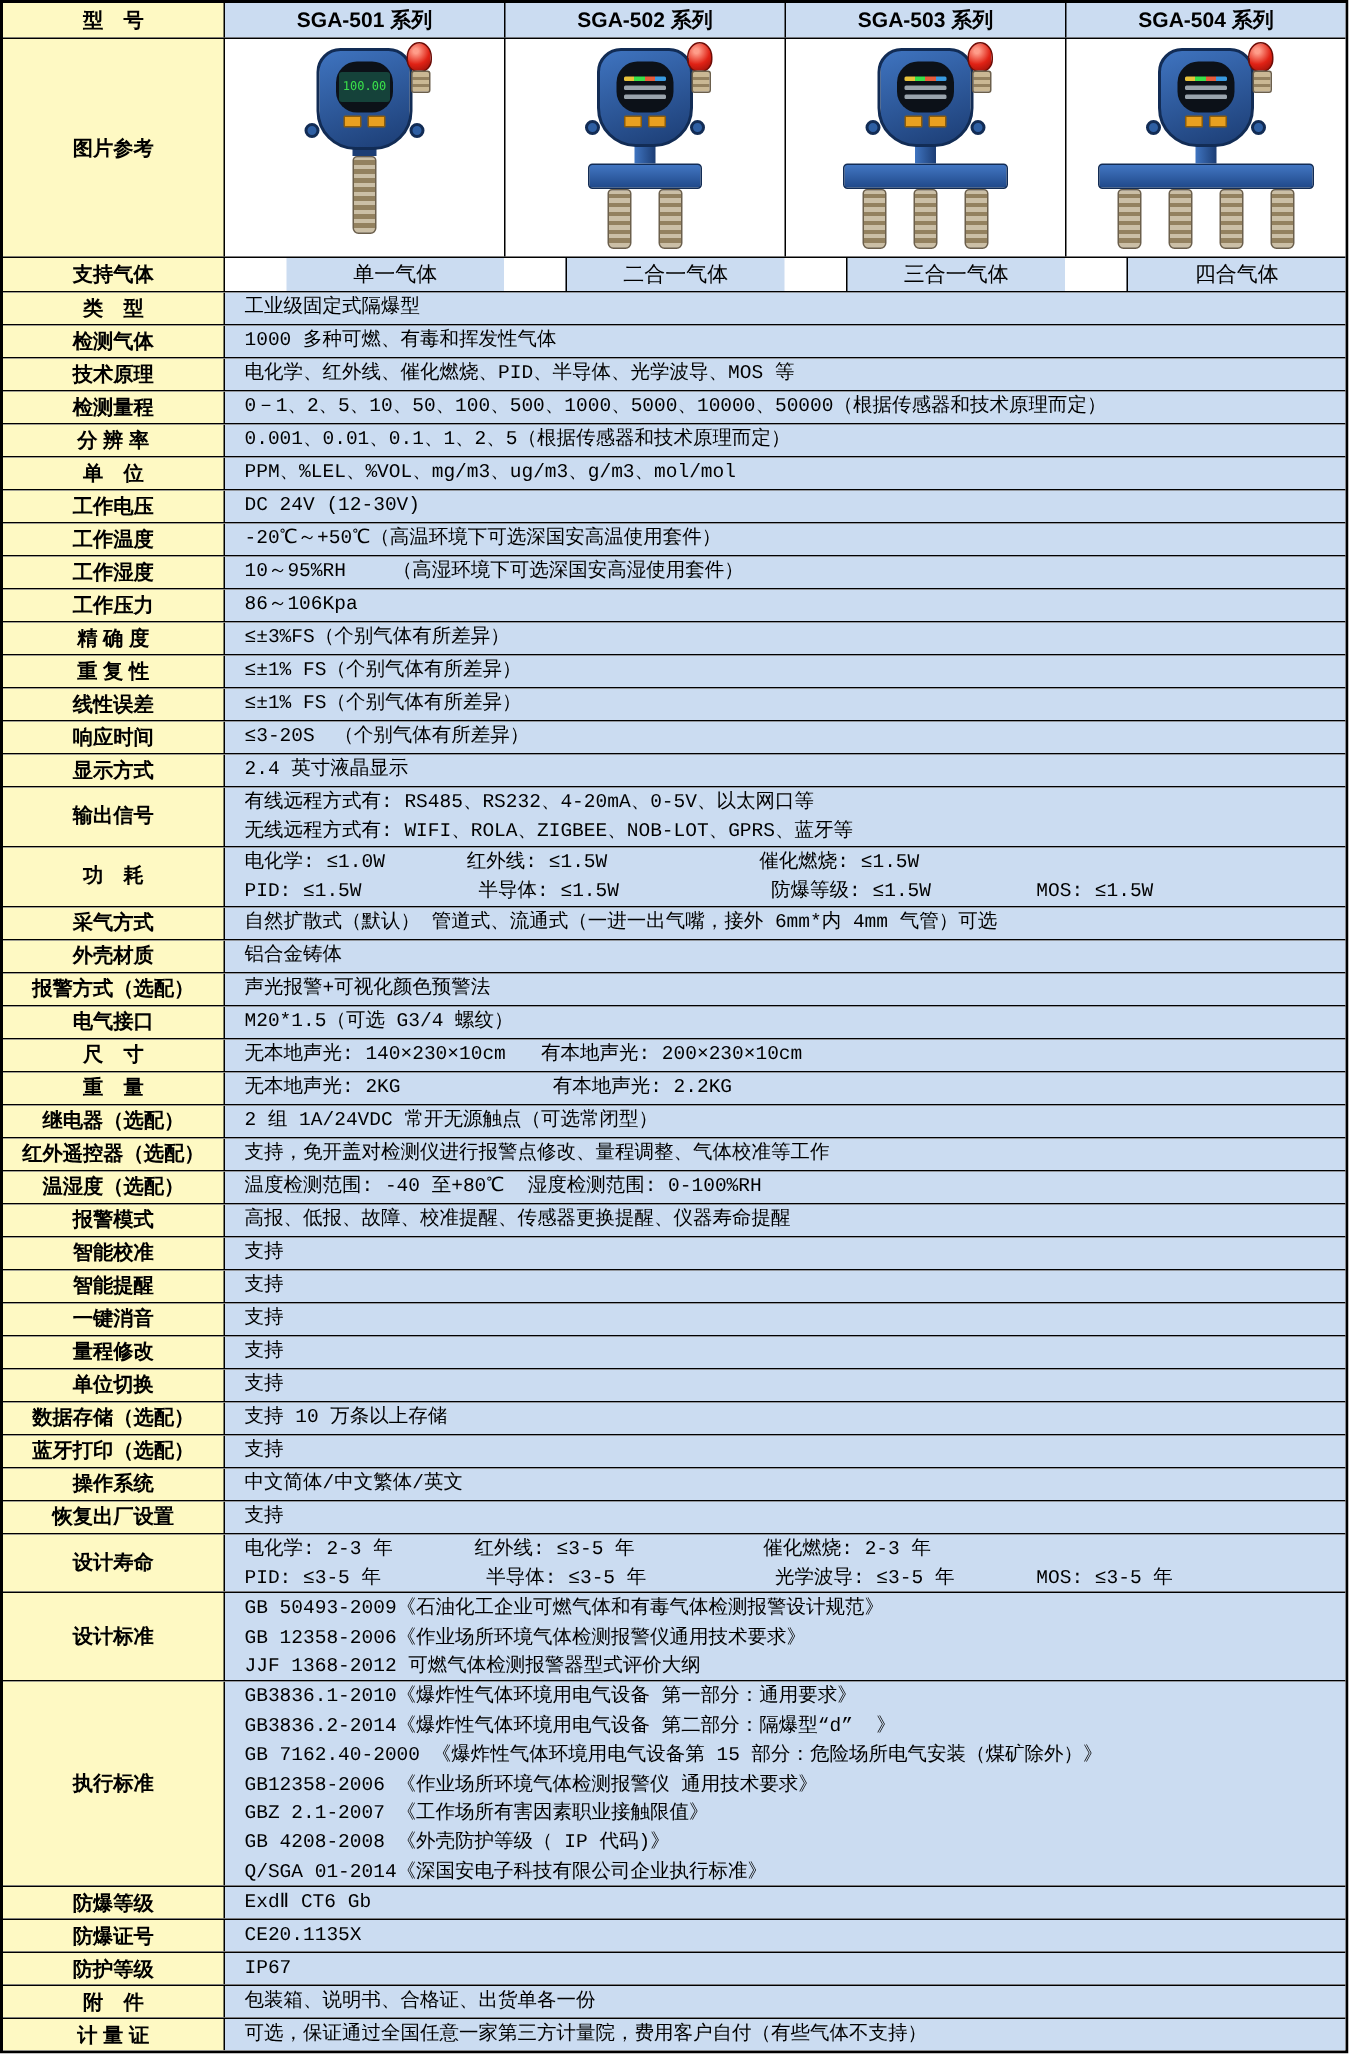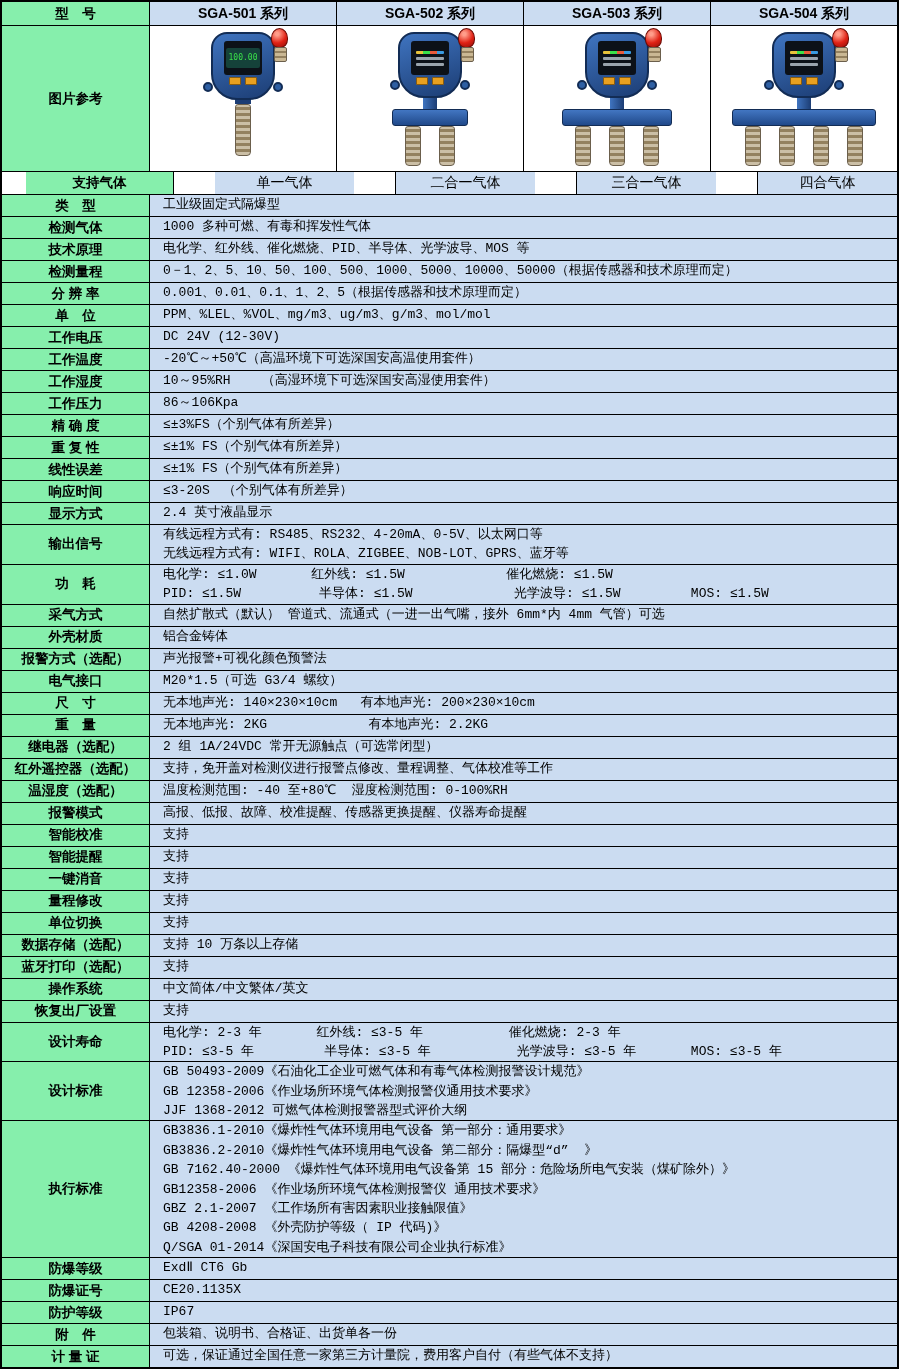--- a/index.html
+++ b/index.html
@@ -1,40 +1,40 @@
 <!DOCTYPE html>
 <html><head>
 <meta charset="utf-8">
 <style>
   html,body{margin:0;padding:0;background:#fff;font-family:"Liberation Sans","DejaVu Sans",sans-serif;color:#000;}
   .sheet{width:899px;height:1369px;box-sizing:border-box;border:2px solid #000;display:flex;flex-direction:column;overflow:hidden;background:#fff;}
   .row{display:flex;min-height:0;}
   .row + .row, #rows .spec-row{border-top:1px solid #000;}
   .cell{box-sizing:border-box;min-width:0;}
-  .labelcell{width:148px;flex:0 0 148px;background:#86efac;border-right:1px solid #000;
+  .labelcell{width:148px;flex:0 0 148px;background:#fef9c3;border-right:1px solid #000;
     display:flex;align-items:center;justify-content:center;text-align:center;
     font-weight:bold;font-size:13.5px;line-height:16px;white-space:pre-wrap;padding:0 4px;}
   .flexcell{flex:1 1 0;display:flex;align-items:center;justify-content:center;}
   .flexcell + .flexcell{border-left:1px solid #000;}
   .header-row{height:23px;flex:0 0 23px;}
   .header-row .flexcell{background:#CBDCF1;font-weight:bold;font-size:14px;}
   .image-row{height:145px;flex:0 0 145px;}
   .image-row .flexcell{background:#ffffff;overflow:hidden;align-items:flex-start;}
-  .gas-row{height:22px;flex:0 0 22px;padding-left:24px;}
+  .gas-row{height:22px;flex:0 0 22px;}
   .gas-row .flexcell{background:#CBDCF1;font-size:14px;margin-left:41px;}
   #rows{flex:1 1 auto;display:flex;flex-direction:column;min-height:0;}
   .spec-row{flex:1 1 auto;display:flex;min-height:21px;overflow:hidden;}
   .valuecell{flex:1 1 0;background:#CBDCF1;display:flex;flex-direction:column;justify-content:center;
     padding:0 6px 0 13px;box-sizing:border-box;font-family:Liberation Mono, monospace;}
   .line{font-size:13px;line-height:20.8px;white-space:pre-wrap;overflow:hidden;}
   
   .device{position:relative;width:180px;height:140px;display:flex;flex-direction:column;align-items:center;padding-top:6px;box-sizing:border-box;}
   .head{position:relative;width:64px;height:68px;background:linear-gradient(160deg,#3f74c0,#1c3d74);
     border:2px solid #122c55;border-radius:16px 16px 26px 26px;box-sizing:border-box;z-index:2;}
-  .screen{width:38px;height:34px;margin:7px auto 2px;background:#0c1118;border-radius:3px;
+  .screen{width:38px;height:34px;margin:7px auto 2px;background:#0c1118;border-radius:14px;
     display:flex;align-items:center;justify-content:center;overflow:hidden;}
   .reading{font-family:"DejaVu Sans Mono",monospace;font-size:8px;color:#3ae04a;background:#15423a;
     padding:6px 3px;border-radius:2px;line-height:8px;}
   .multi{display:flex;flex-direction:column;gap:3px;width:28px;}
   .multi .bar{height:3px;background:#9aa4ad;border-radius:1px;}
   .multi .bar:first-child{background:linear-gradient(90deg,#e8c23a 0 25%,#3ae04a 25% 50%,#e85a3a 50% 75%,#3a9ae0 75% 100%);}
   .btns{display:flex;justify-content:center;gap:4px;margin-top:2px;}
   .btn{width:10px;height:6px;background:#e8a020;border-radius:1px;border:1px solid #8a5c0e;}
   .ear{position:absolute;bottom:6px;width:10px;height:10px;background:#2e5fa3;border:2px solid #122c55;
     border-radius:50%;box-sizing:border-box;}
@@ -285,21 +285,21 @@
         <div class="cell labelcell">输出信号</div>
         <div class="cell valuecell">
           <div class="line">有线远程方式有: RS485、RS232、4-20mA、0-5V、以太网口等</div>
           <div class="line">无线远程方式有: WIFI、ROLA、ZIGBEE、NOB-LOT、GPRS、蓝牙等</div>
         </div>
       </div>
       <div class="row spec-row">
         <div class="cell labelcell">功　耗</div>
         <div class="cell valuecell">
           <div class="line">电化学: ≤1.0W       红外线: ≤1.5W             催化燃烧: ≤1.5W</div>
-          <div class="line">PID: ≤1.5W          半导体: ≤1.5W             光学波导: ≤1.5W         MOS: ≤1.5W</div>
+          <div class="line">PID: ≤1.5W          半导体: ≤1.5W             防爆等级: ≤1.5W         MOS: ≤1.5W</div>
         </div>
       </div>
       <div class="row spec-row">
         <div class="cell labelcell">采气方式</div>
         <div class="cell valuecell">
           <div class="line">自然扩散式（默认） 管道式、流通式（一进一出气嘴，接外 6mm*内 4mm 气管）可选</div>
         </div>
       </div>
       <div class="row spec-row">
         <div class="cell labelcell">外壳材质</div>
@@ -421,21 +421,21 @@
         <div class="cell valuecell">
           <div class="line">GB 50493-2009《石油化工企业可燃气体和有毒气体检测报警设计规范》</div>
           <div class="line">GB 12358-2006《作业场所环境气体检测报警仪通用技术要求》</div>
           <div class="line">JJF 1368-2012 可燃气体检测报警器型式评价大纲</div>
         </div>
       </div>
       <div class="row spec-row">
         <div class="cell labelcell">执行标准</div>
         <div class="cell valuecell">
           <div class="line">GB3836.1-2010《爆炸性气体环境用电气设备 第一部分：通用要求》</div>
-          <div class="line">GB3836.2-2010《爆炸性气体环境用电气设备 第二部分：隔爆型“d”  》</div>
+          <div class="line">GB3836.2-2014《爆炸性气体环境用电气设备 第二部分：隔爆型“d”  》</div>
           <div class="line">GB 7162.40-2000 《爆炸性气体环境用电气设备第 15 部分：危险场所电气安装（煤矿除外）》</div>
           <div class="line">GB12358-2006 《作业场所环境气体检测报警仪 通用技术要求》</div>
           <div class="line">GBZ 2.1-2007 《工作场所有害因素职业接触限值》</div>
           <div class="line">GB 4208-2008 《外壳防护等级（ IP 代码)》</div>
           <div class="line">Q/SGA 01-2014《深国安电子科技有限公司企业执行标准》</div>
         </div>
       </div>
       <div class="row spec-row">
         <div class="cell labelcell">防爆等级</div>
         <div class="cell valuecell">

